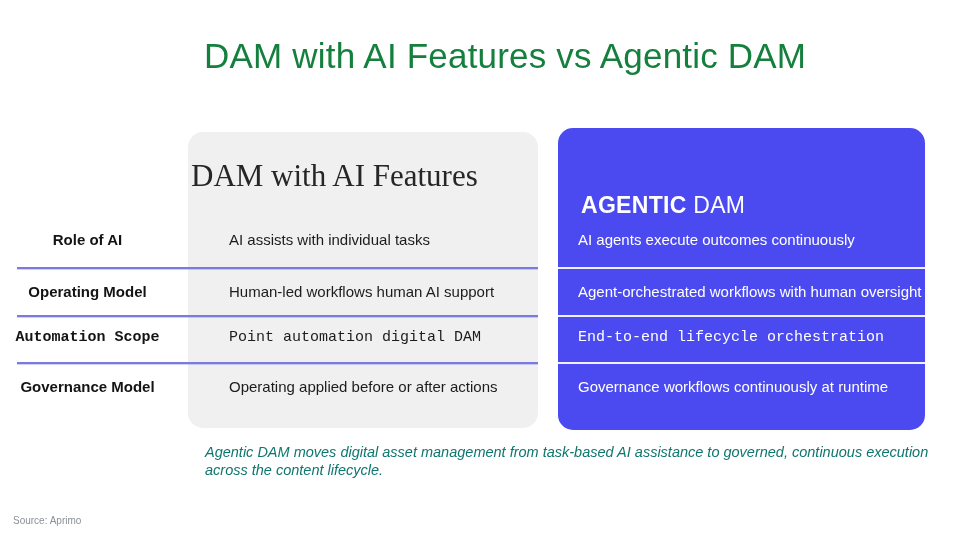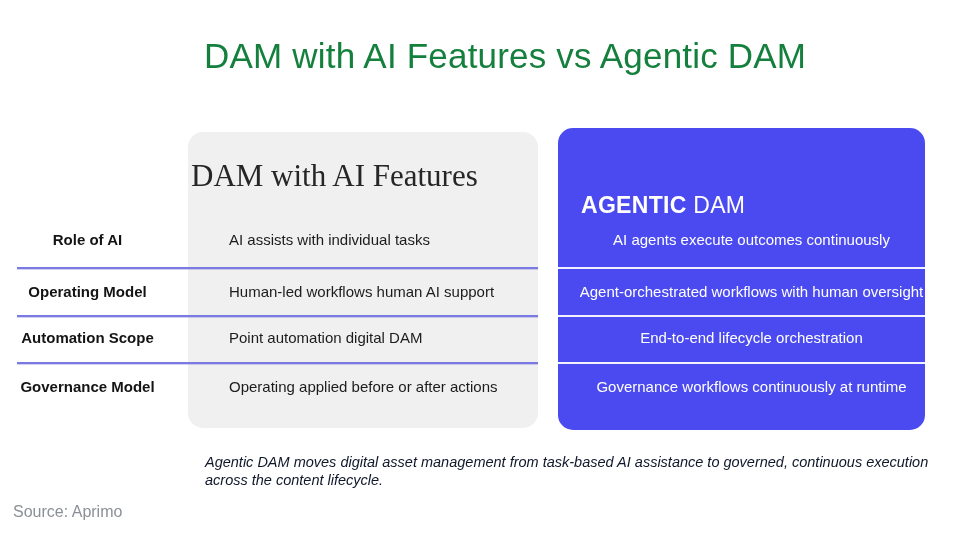--- a/index.html
+++ b/index.html
@@ -38,40 +38,40 @@
   .row-label {
     position:absolute; left:0; width:175px; height:22px;
     text-align:center; font-weight:700; font-size:15px;
     color:#141414; line-height:22px; white-space:nowrap;
   }
   .cell {
     position:absolute; height:22px; line-height:22px;
     font-size:15px; white-space:nowrap;
   }
   .cell-left { left:217px; width:330px; color:#1c1c1c;margin-left:12px; }
-  .cell-right { left:578px; width:347px; color:#ffffff;text-align:center; }
-  .r1 { top:229px; } .r2 { top:281px; } .r3 { top:327px; } .r4 { top:376px; }
+  .cell-right { left:578px; width:347px; color:#ffffff; }
+  .r1 { top:229px; } .r2 { top:281px; } .r3 { top:327px;font-family:Liberation Mono, monospace; } .r4 { top:376px; }
   .div-l {
     position:absolute; left:17px; width:521px; height:2px;
     background:#7b79e2;
     box-shadow:0 1px 0 rgba(123,121,226,0.35);
   }
   .div-r {
     position:absolute; left:558px; width:367px; height:2px;
     background:rgba(255,255,255,0.92);
   }
   .d1 { top:267px; } .d2 { top:315px; } .d3 { top:362px; }
   .caption {
-    position:absolute; left:205px; top:454px; width:726px;
+    position:absolute; left:205px; top:444px; width:726px;
     font-style:italic; font-size:14.5px; line-height:17.5px;
-    color:#0f172a;
+    color:#0f766e;
   }
   .source {
-    position:absolute; left:13px; top:503px;
-    font-size:16px; color:#8b9096;
+    position:absolute; left:13px; top:515px;
+    font-size:10px; color:#8b9096;
   }
 </style>
 </head>
 <body>
 
 <div class="title">DAM with AI Features vs Agentic DAM</div>
 
 <div class="card card-gray"></div>
 <div class="card card-blue"></div>
 

